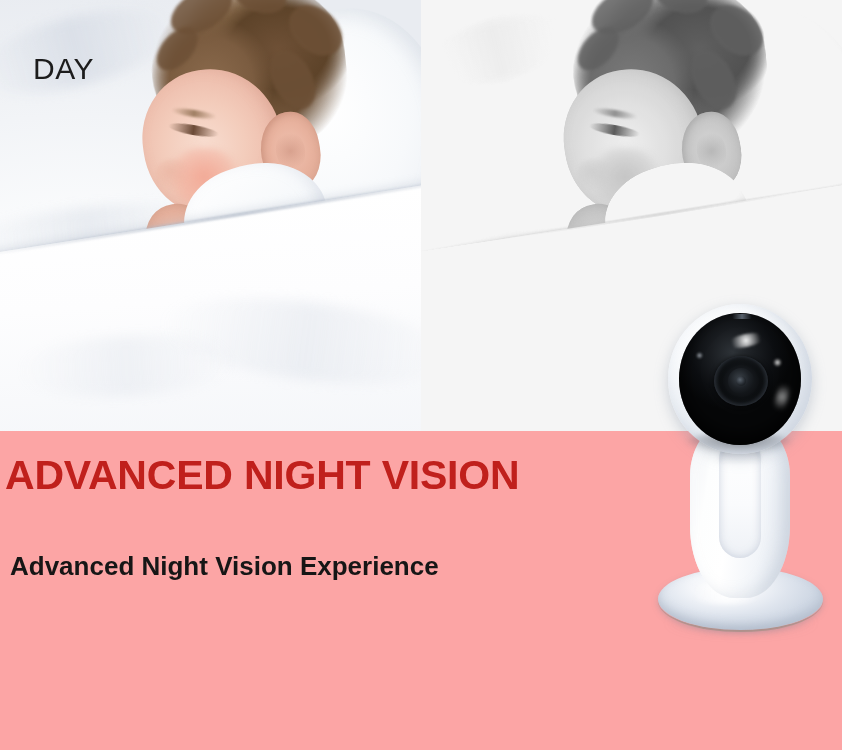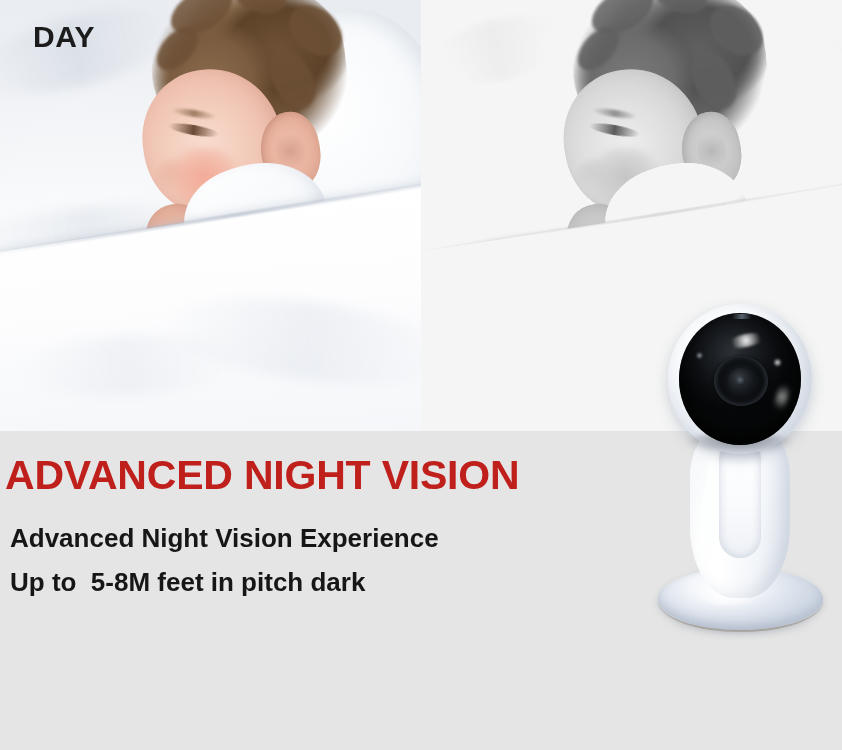--- a/index.html
+++ b/index.html
@@ -157,35 +157,36 @@
   
   .panel.night .night-filter{
     position:absolute;inset:0;
     filter:grayscale(1) brightness(1.1) contrast(.92);
   }
 
   
   .corner-label{
     position:absolute;
     font-family:"Liberation Sans", sans-serif;
-    font-size:30px;font-weight:700;color:#1c1c1c;
+    font-size:30px;font-weight:400;color:#1c1c1c;
     letter-spacing:.5px;line-height:1;
     white-space:nowrap;
+    margin-top:32px;
   }
   .corner-label.day-label{left:33px;top:22px;}
 
   
-  .copy{position:absolute;left:0;top:431px;width:842px;height:319px;background:#e5e5e5;}
+  .copy{position:absolute;left:0;top:431px;width:842px;height:319px;background:#fca5a5;}
   .headline{
     position:absolute;left:5px;top:24px;
     font-size:41px;font-weight:bold;color:#c0201c;
     letter-spacing:-.2px;line-height:1;white-space:nowrap;
     font-family:"Liberation Sans", sans-serif;
   }
-  .bullets{position:absolute;left:10px;top:85px;width:620px;}
+  .bullets{position:absolute;left:10px;top:113px;width:620px;}
   .bullet{
     font-size:26px;font-weight:bold;color:#161616;
     line-height:44px;white-space:pre;
     font-family:"Liberation Sans", sans-serif;
   }
 
   
   .camera{position:absolute;left:640px;top:300px;width:200px;height:330px;}
 
   .cam-base{
@@ -371,21 +372,20 @@
       </div>
 
     </div>
   </div>
 
   <div class="copy">
     <div class="headline">ADVANCED NIGHT VISION</div>
 
     <div class="bullets">
       <div class="bullet">Advanced Night Vision Experience</div>
-      <div class="bullet">Up to  5-8M feet in pitch dark</div>
     </div>
   </div>
 
   <div class="camera">
     <div class="cam-soft-shadow"></div>
     <div class="cam-base"></div>
     <div class="cam-base-rim"></div>
     <div class="cam-base-gloss"></div>
     <div class="cam-stem"></div>
     <div class="cam-slot"></div>

